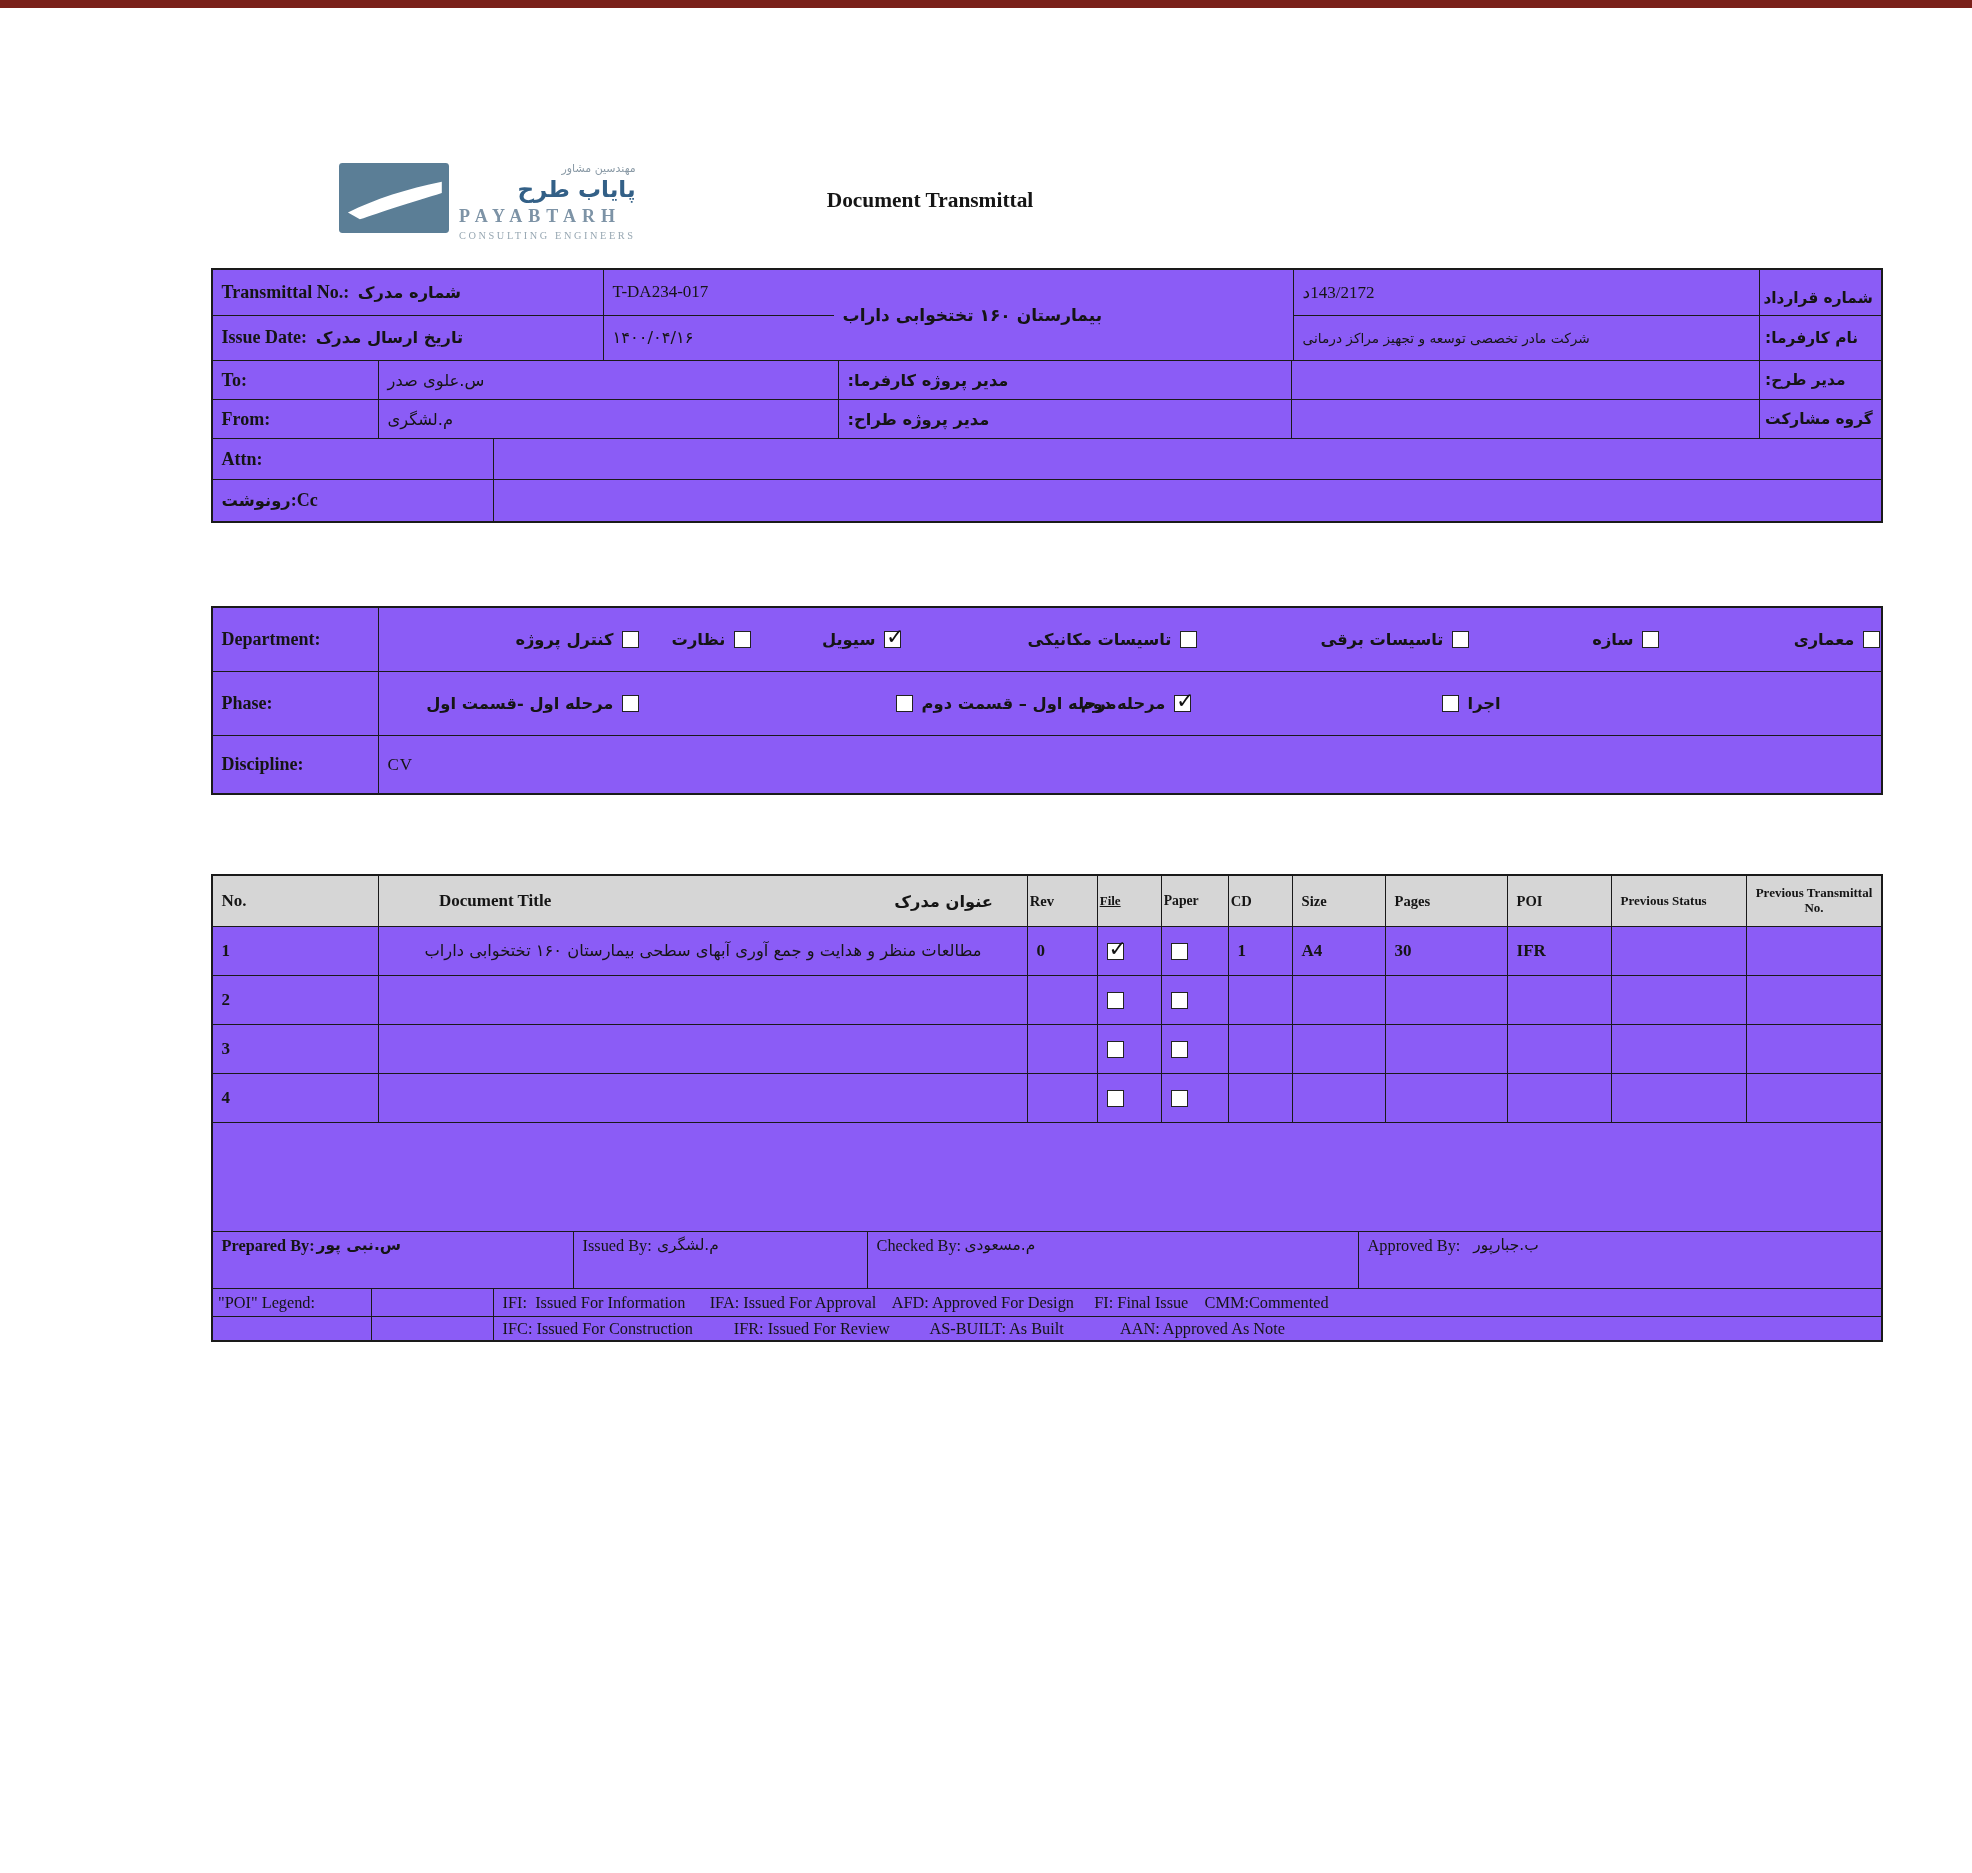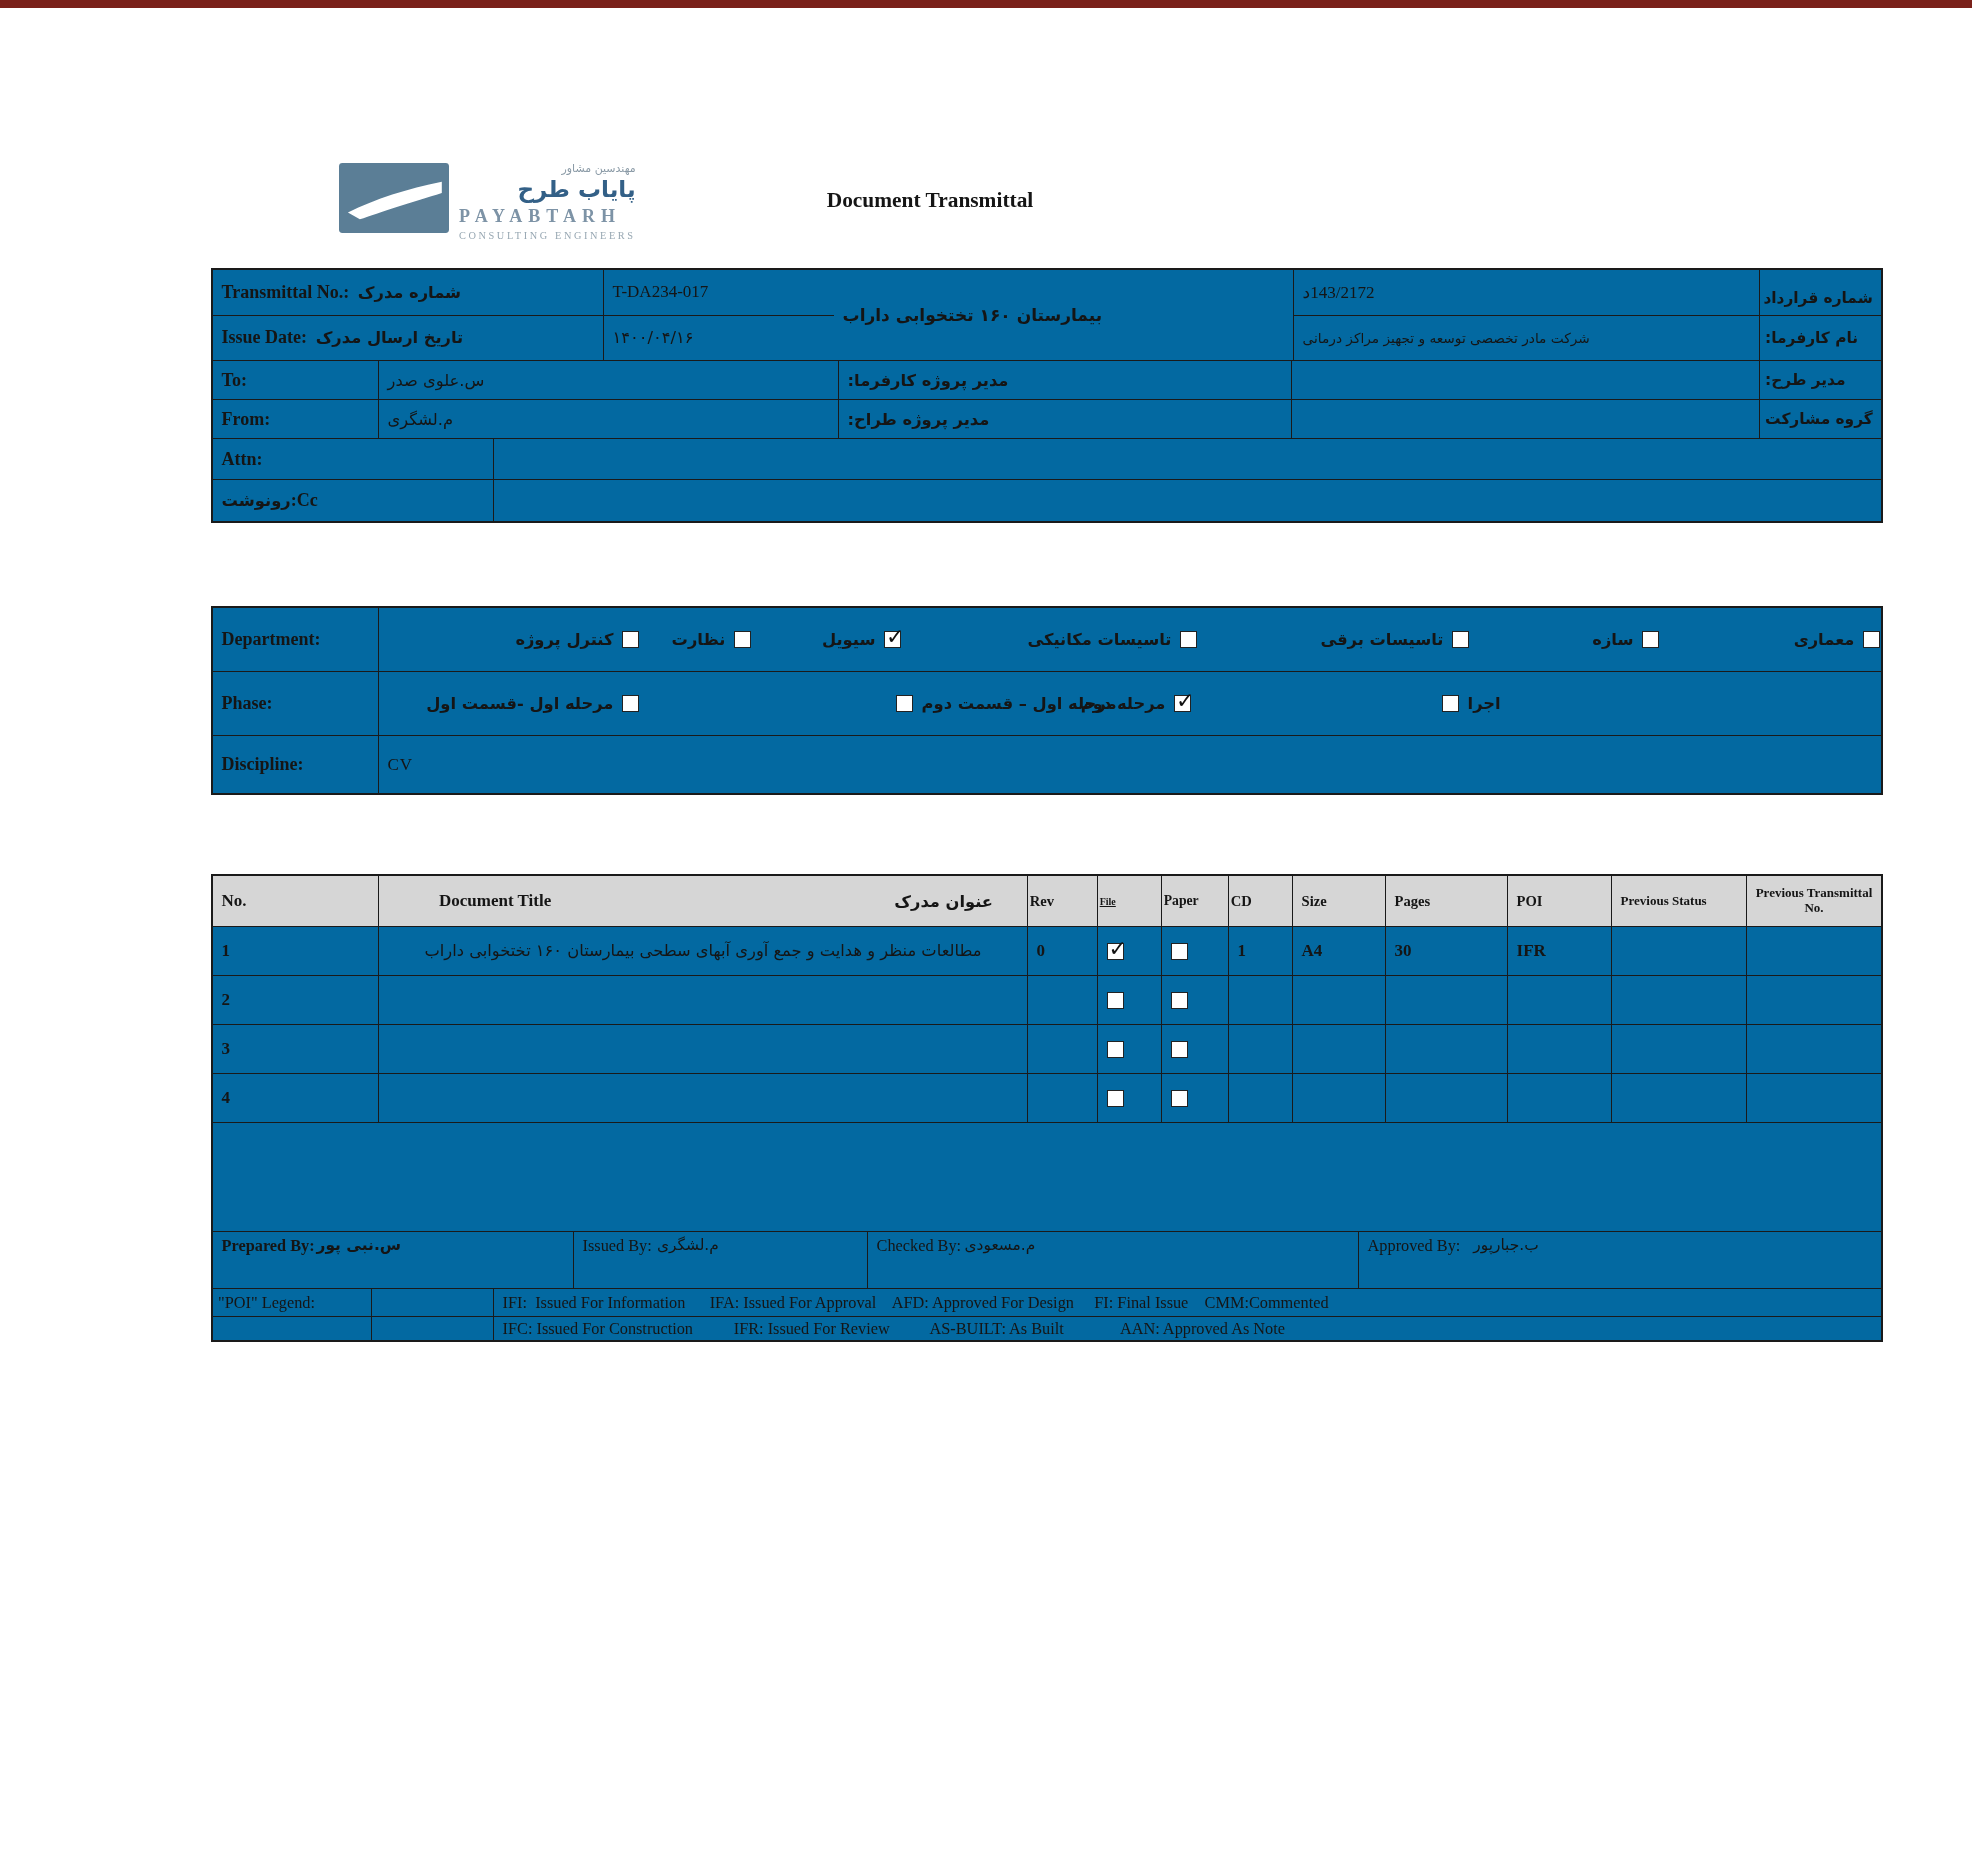--- a/index.html
+++ b/index.html
@@ -13,21 +13,21 @@
   .logo-box svg{position:absolute;left:0;top:0;}
   .logo-text{display:flex;flex-direction:column;align-items:flex-start;line-height:1.1;}
   .logo-tag{font-family:"DejaVu Sans",sans-serif;font-size:11px;color:#8a9aa6;align-self:flex-end;direction:rtl;}
   .logo-fa{font-family:"DejaVu Sans",sans-serif;font-size:23px;font-weight:bold;color:#336087;align-self:flex-end;direction:rtl;margin-top:1.7px;}
   .logo-en{font-size:18px;font-weight:bold;color:#7d93a6;letter-spacing:6px;margin-top:5.1px;}
   .logo-sub{font-size:10.3px;color:#97a7b2;letter-spacing:2.6px;margin-top:2.6px;}
 
   .doc-title{position:absolute;left:0;top:188px;width:1438px;text-align:center;font-size:21.4px;font-weight:bold;}
 
   
-  .tbl{position:absolute;left:0;width:1672px;background:#0369a1;border:2.6px solid #1a1a1a;box-sizing:border-box;}
+  .tbl{position:absolute;left:0;width:1672px;background:#8b5cf6;border:2.6px solid #1a1a1a;box-sizing:border-box;}
   .trow{display:flex;border-bottom:1.7px solid #1a1a1a;box-sizing:border-box;}
   .tbl .trow:last-child{border-bottom:0;}
   .cell{display:flex;align-items:center;border-right:1.7px solid #1a1a1a;box-sizing:border-box;padding:0 8.6px;overflow:hidden;min-width:0;}
   .cell.nbr{border-right:0;}
   .cell.c{justify-content:flex-start;text-align:center;}
   .cell.top{align-items:flex-start;padding-top:4.3px;}
   .scol{display:flex;flex-direction:column;box-sizing:border-box;}
   .srow{display:flex;flex:1;border-bottom:1.7px solid #1a1a1a;box-sizing:border-box;min-height:0;}
   .scol .srow:last-child{border-bottom:0;}
 
@@ -255,21 +255,21 @@
             <span>No.</span>
           </div>
         <div class="cell" style="width:649px;justify-content:space-between;padding:0 34px 0 60px;">
           <span>Document Title</span>
           <span class="fa fa-b" dir="rtl">عنوان مدرک</span>
         </div>
         <div class="cell c" style="width:70px;padding:0 1.7px;">
             <span style="font-size:14.6px;">Rev</span>
           </div>
         <div class="cell c" style="width:64px;padding:0 1.7px;">
-            <span style="font-size:10px;text-decoration:underline;">File</span>
+            <span style="font-size:13px;text-decoration:underline;">File</span>
           </div>
         <div class="cell c" style="width:67px;padding:0 1.7px;">
             <span style="font-size:13.7px;">Paper</span>
           </div>
         <div class="cell c" style="width:64px;padding:0 1.7px;">
             <span style="font-size:14.6px;">CD</span>
           </div>
         <div class="cell c" style="width:93px;">
             <span style="font-size:14.6px;">Size</span>
           </div>

